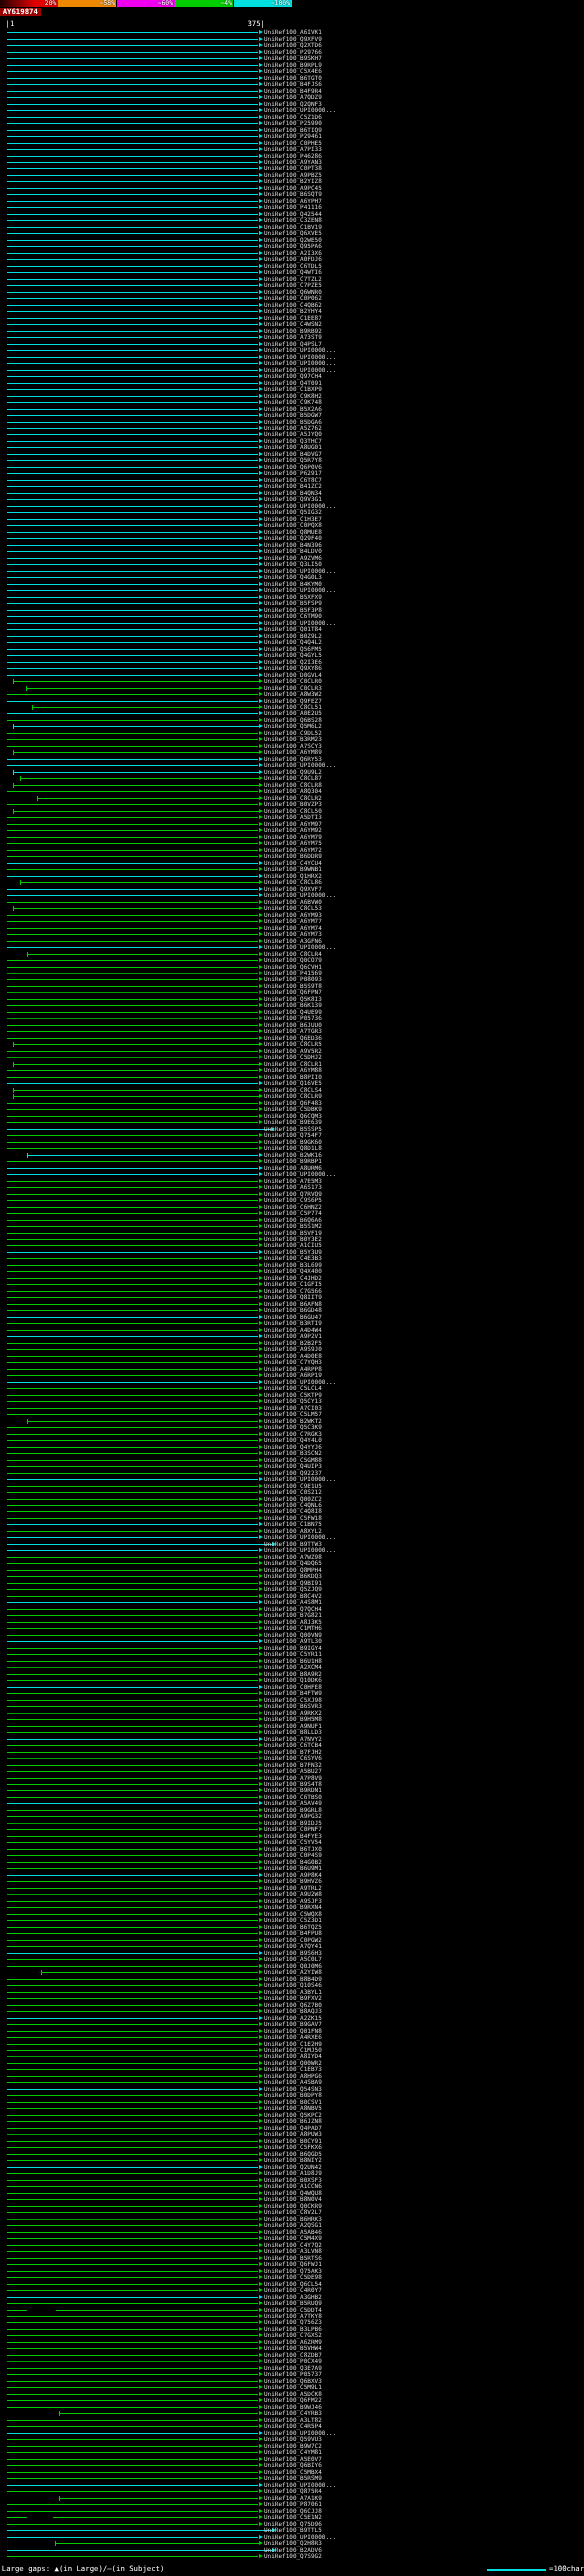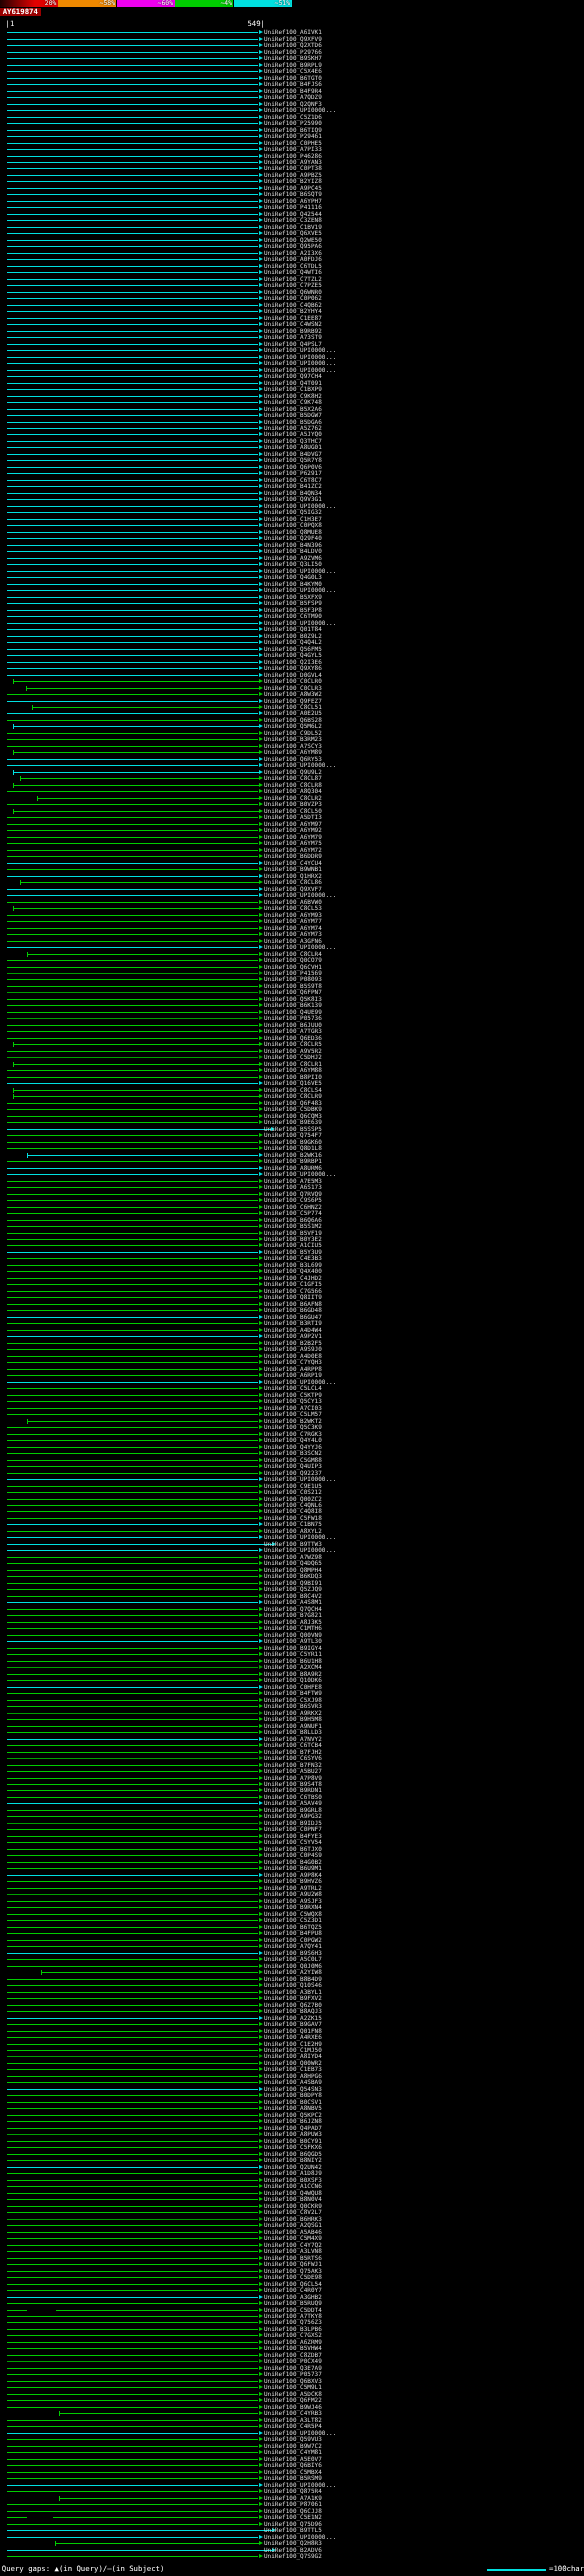--- a/index.html
+++ b/index.html
@@ -49,28 +49,28 @@
 <div id="scalebar">
     <div class="seg seg0" style="left: 0px; width: 58px;"></div>
     <div class="scale-label" style="left: 16.4px;">20%</div>
     <div class="seg" style="left: 58px; width: 58px; background: rgb(238, 136, 0);"></div>
     <div class="scale-label" style="left: 75px;">~58%</div>
     <div class="seg" style="left: 117px; width: 58px; background: rgb(238, 0, 238);"></div>
     <div class="scale-label" style="left: 133px;">~60%</div>
     <div class="seg" style="left: 175px; width: 58px; background: rgb(0, 204, 0);"></div>
     <div class="scale-label" style="left: 192px;">~4%</div>
     <div class="seg" style="left: 234px; width: 58px; background: rgb(0, 224, 224);"></div>
-    <div class="scale-label" style="left: 250px;">~51%</div>
+    <div class="scale-label" style="left: 250px;">~100%</div>
   </div>
 
 <div id="queryname">AY619874</div>
 
 <div id="ruler">
   <span id="ruler-start">|1</span>
-  <span id="ruler-end">549|</span>
+  <span id="ruler-end">375|</span>
 </div>
 
 <div id="rows">
     <div class="row" style="top: 29px;">
       <div class="hl" style="left: 7.3px; width: 251px; background: rgb(0, 224, 224);"></div>
       <div class="ah" style="left: 259px; border-left: 4.6px solid rgb(0, 224, 224);"></div>
       <div class="lbl">UniRef100_A6IVK1</div>
     </div>
     <div class="row" style="top: 36px;">
       <div class="hl" style="left: 7.3px; width: 251px; background: rgb(0, 224, 224);"></div>
@@ -2037,16 +2037,16 @@
       <div class="ah" style="left: 272px; border-left: 4.6px solid rgb(0, 224, 224);"></div>
       <div class="lbl">UniRef100_B2ADV6</div>
     </div>
     <div class="row" style="top: 2553px;">
       <div class="hl" style="left: 7.3px; width: 251px; background: rgb(0, 204, 0);"></div>
       <div class="ah" style="left: 259px; border-left: 4.6px solid rgb(0, 204, 0);"></div>
       <div class="lbl">UniRef100_Q7S9G2</div>
     </div>
   </div>
 
-<div id="footer-gaps">Query gaps: ▲(in Query)/—(in Subject)</div>
+<div id="footer-gaps">Large gaps: ▲(in Large)/—(in Subject)</div>
 <div id="scale-legend-line"></div>
 <div id="scale-legend-text">=100char.</div>
 
 
 </body></html>

